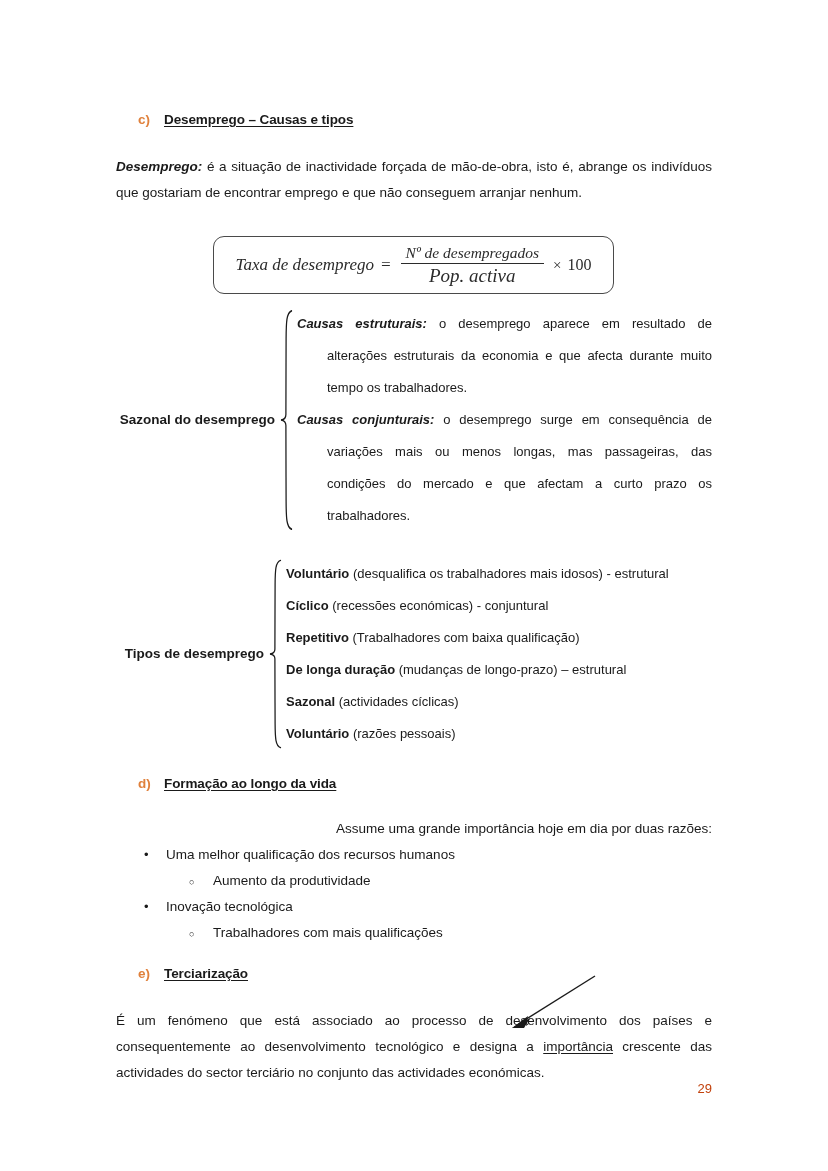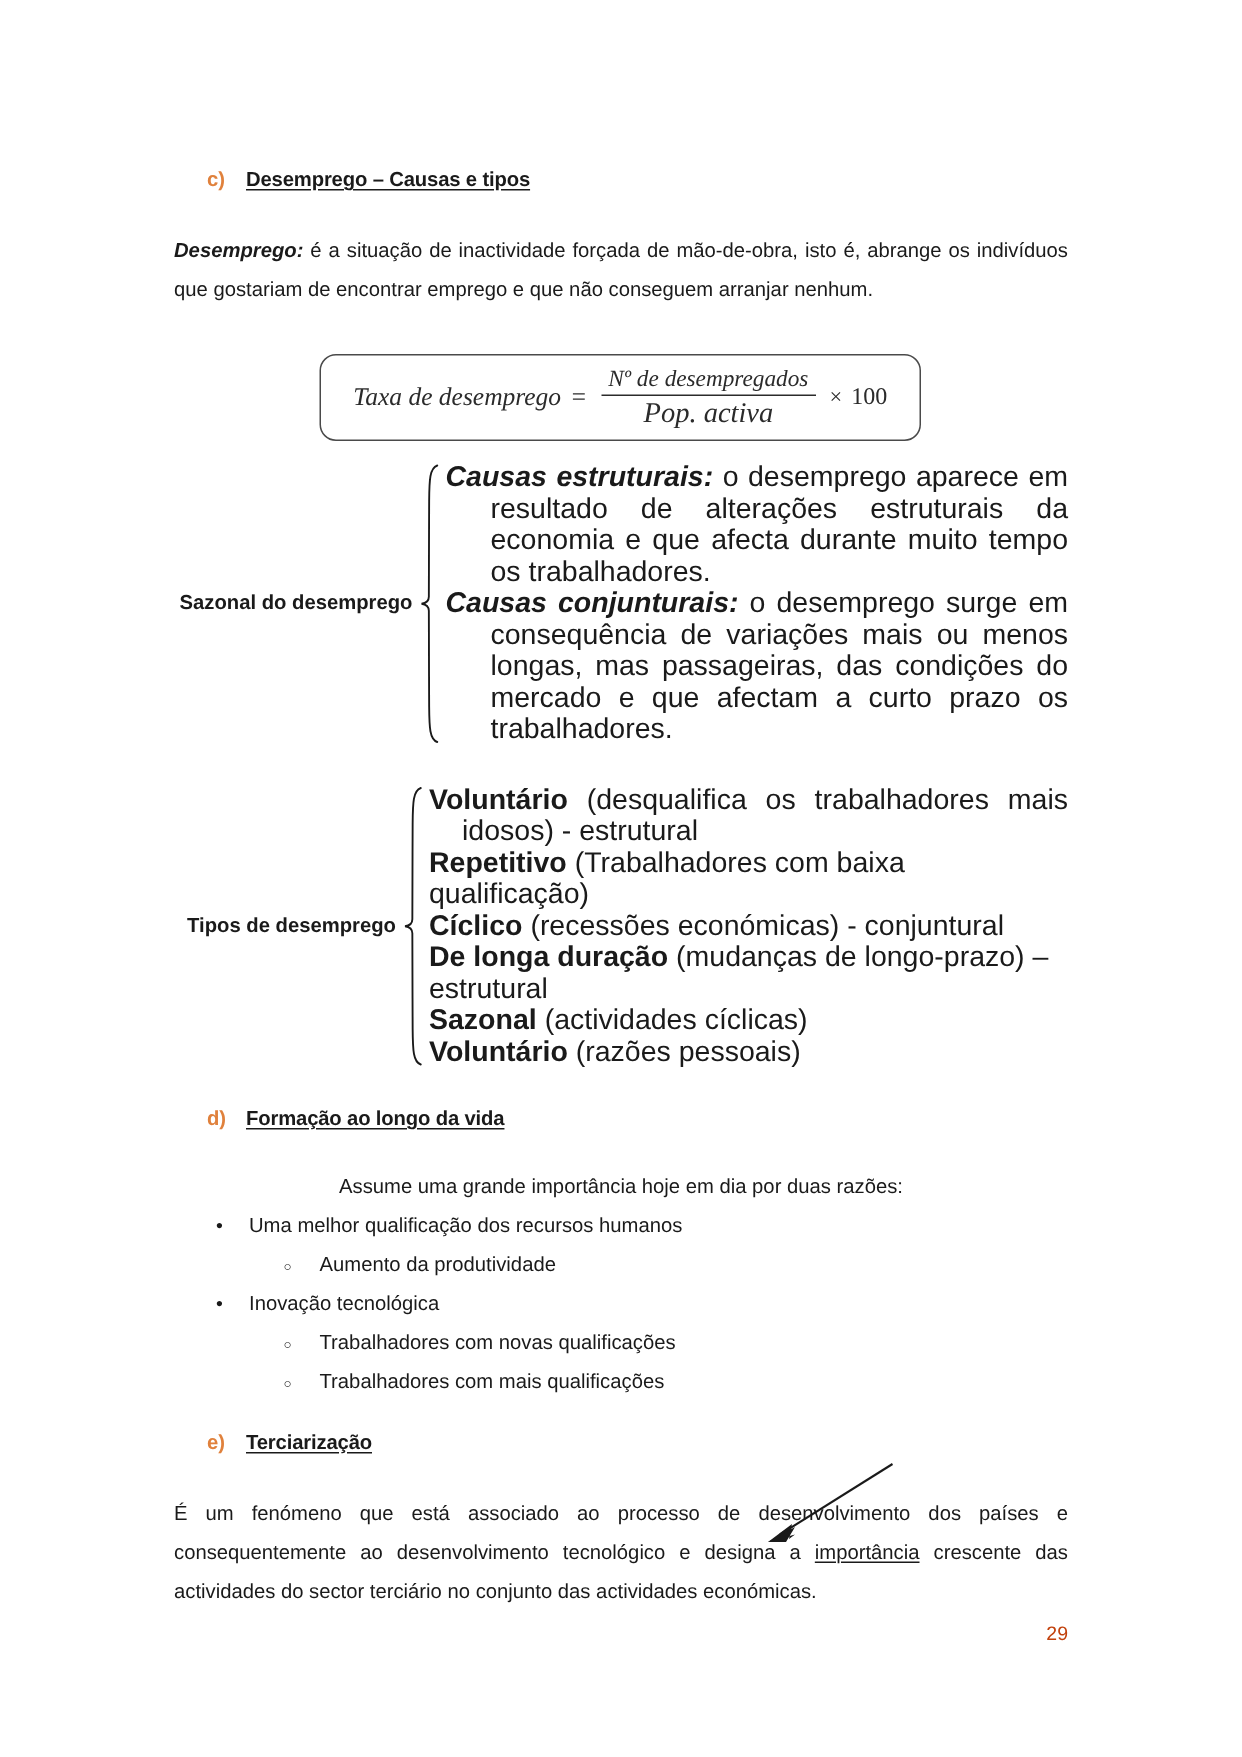--- a/index.html
+++ b/index.html
@@ -88,22 +88,22 @@
   .brace-glyph svg {
     display: block;
     width: 14px;
     height: 100%;
   }
   .brace-items {
     flex: 1;
     padding-left: 4px;
   }
   .brace-item {
-    font-size: 19px;
-    line-height: 21px;
+    font-size: 13px;
+    line-height: 32px;
     text-align: justify;
     text-justify: inter-word;
     padding-left: 30px;
     text-indent: -30px;
   }
   .brace-item.flat {
     padding-left: 0;
     text-indent: 0;
     text-align: left;
   }
@@ -258,41 +258,40 @@
     <div style="height:26px"></div>
     <div class="brace-block">
       <div class="brace-label" style="width:148px">Tipos de desemprego</div>
       <div class="brace-glyph">
         <svg viewBox="0 0 14 160" preserveAspectRatio="none" aria-hidden="true">
           <path d="M12.5 2 C7.5 3.5 7.2 10 7.1 22 C7 42 6.9 70 6.9 76 C6.9 78.5 5.5 79.6 2 80 C5.5 80.4 6.9 81.5 6.9 84 C6.9 90 7 118 7.1 138 C7.2 150 7.5 156.5 12.5 158" fill="none" stroke="#1a1a1a" stroke-width="1.25" stroke-linecap="round"></path>
         </svg>
       </div>
       <div class="brace-items">
         <div class="brace-item" style="padding-left:22px;text-indent:-22px"><b>Voluntário</b><span> (desqualifica os trabalhadores mais idosos) - estrutural</span></div>
+        <div class="brace-item flat"><b>Cíclico</b><span> (recessões económicas) - conjuntural</span></div>
         <div class="brace-item flat"><b>Repetitivo</b><span> (Trabalhadores com baixa qualificação)</span></div>
-        <div class="brace-item flat"><b>Cíclico</b><span> (recessões económicas) - conjuntural</span></div>
         <div class="brace-item flat"><b>De longa duração</b><span> (mudanças de longo-prazo) – estrutural</span></div>
         <div class="brace-item flat"><b>Sazonal</b><span> (actividades cíclicas)</span></div>
         <div class="brace-item flat"><b>Voluntário</b><span> (razões pessoais)</span></div>
       </div>
     </div>
 
     <div style="height:26px"></div>
     <div class="section-head">
       <span class="section-marker">d)</span>
       <span class="section-title">Formação ao longo da vida</span>
     </div>
 
     <div style="height:25px"></div>
-    <div class="para" style="text-align:center">Assume uma grande importância hoje em dia por duas razões:</div>
+    <div class="para" style="text-align:right">Assume uma grande importância hoje em dia por duas razões:</div>
 
     <div class="bullet-l1">Uma melhor qualificação dos recursos humanos</div>
     <div class="bullet-l2">Aumento da produtividade</div>
     <div class="bullet-l1">Inovação tecnológica</div>
-    <div class="bullet-l2">Trabalhadores com novas qualificações</div>
     <div class="bullet-l2">Trabalhadores com mais qualificações</div>
 
     <div style="height:20px"></div>
     <div class="section-head">
       <span class="section-marker">e)</span>
       <span class="section-title">Terciarização</span>
     </div>
 
     <div style="height:27px"></div>
     <div class="para"><span>É um fenómeno que está associado ao processo de desenvolvimento dos países e consequentemente ao desenvolvimento tecnológico e designa a </span><span class="u">importância</span><span> crescente das actividades do sector terciário no conjunto das actividades económicas.</span></div>

